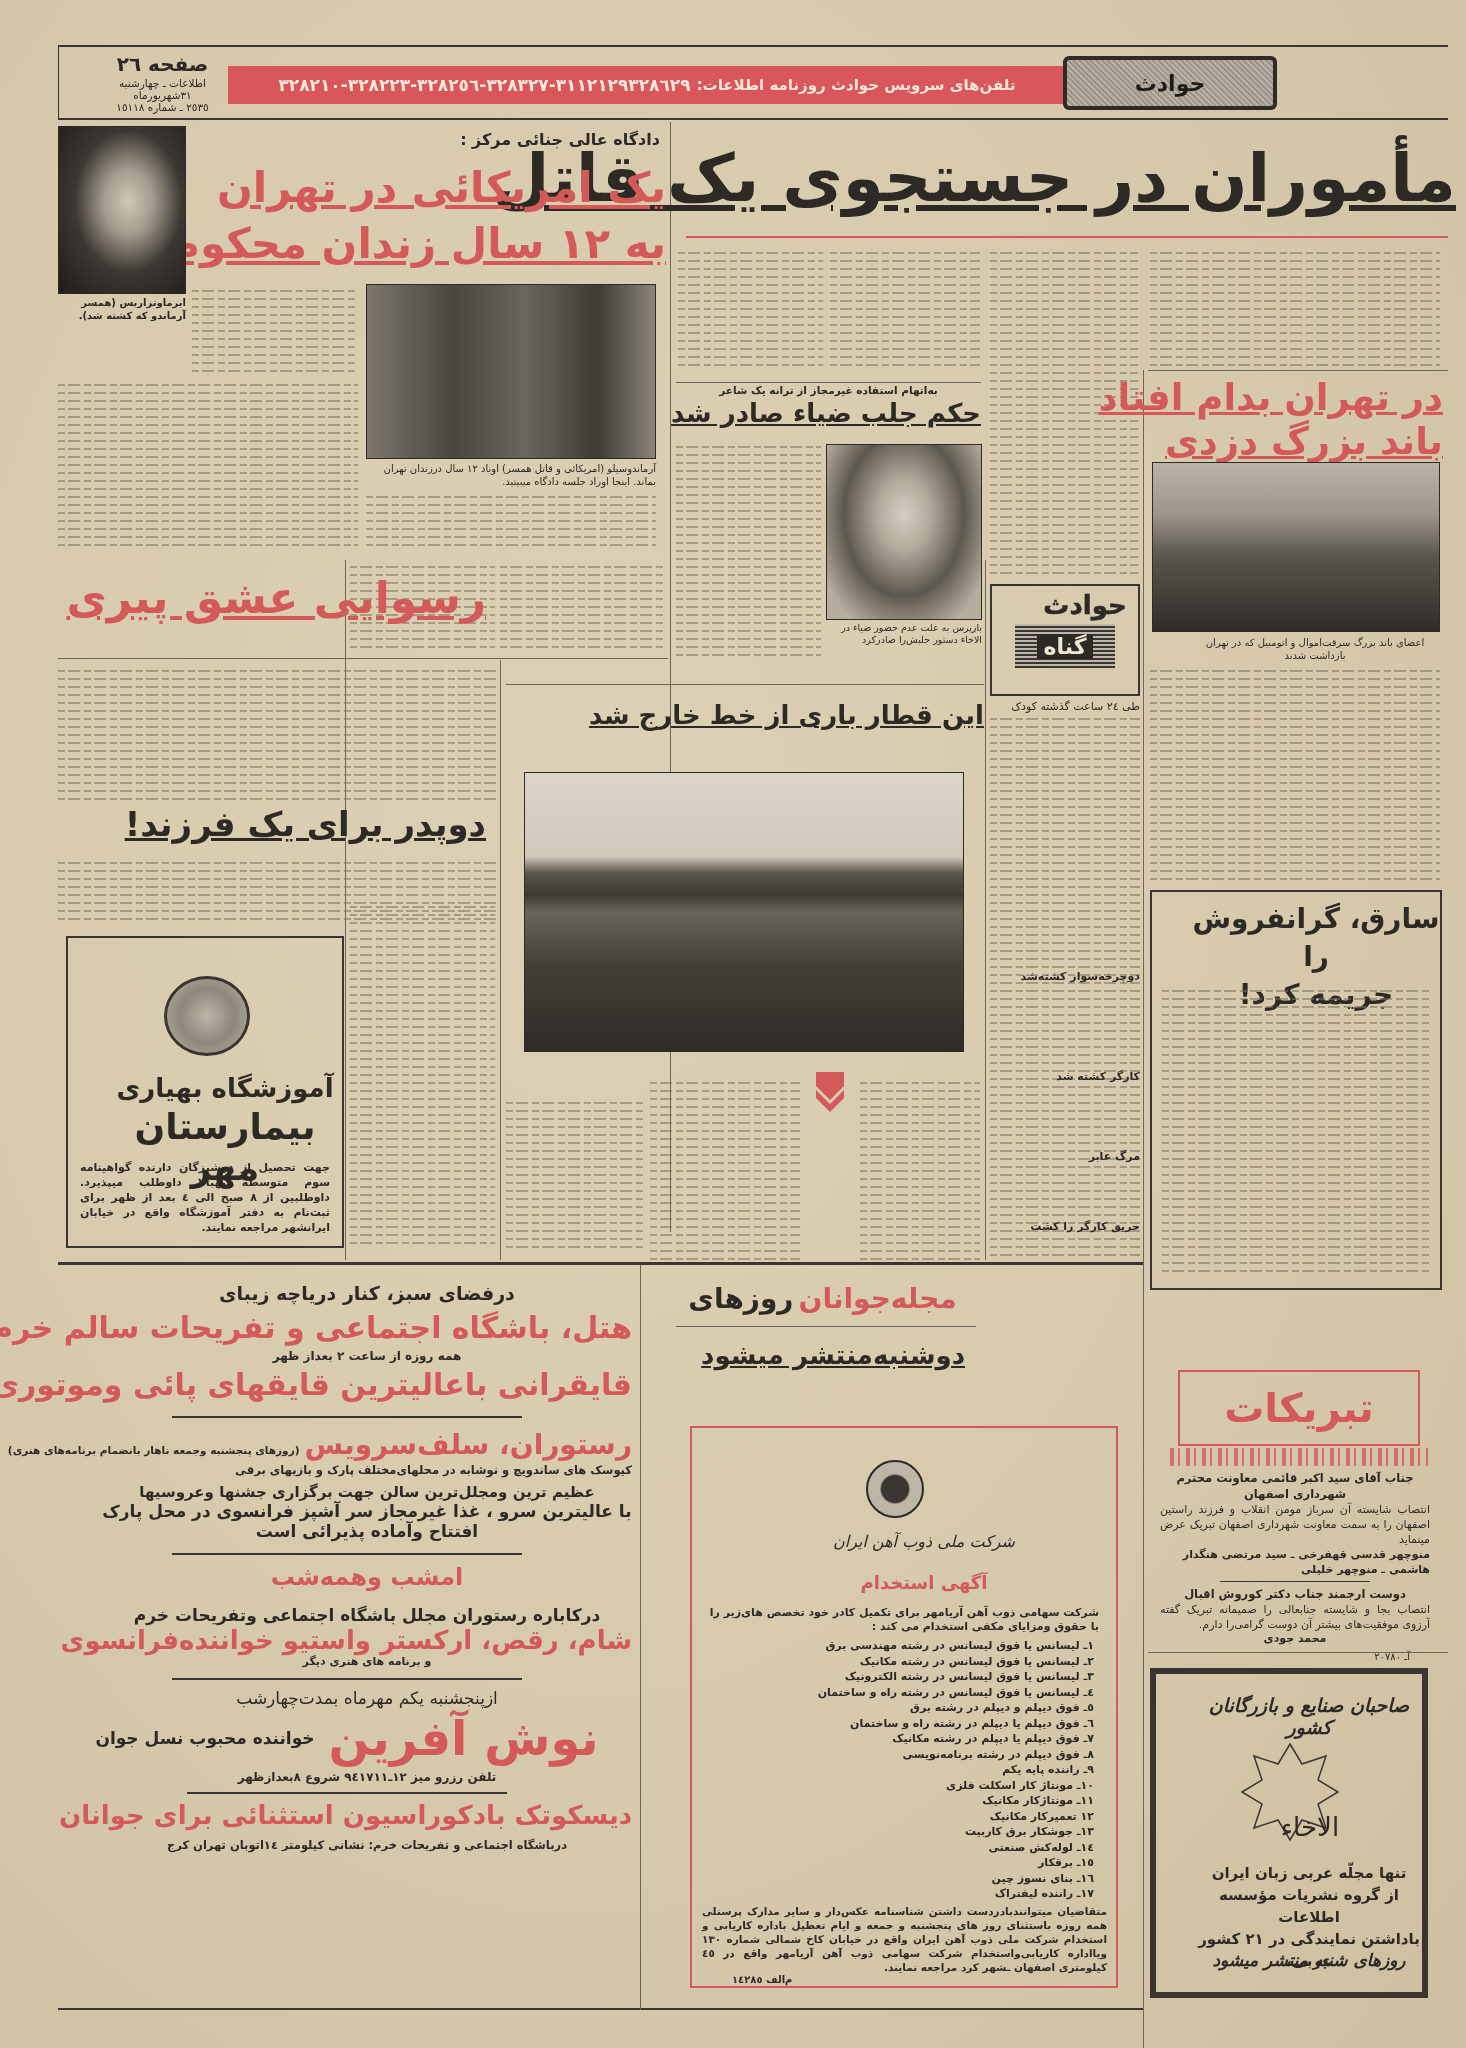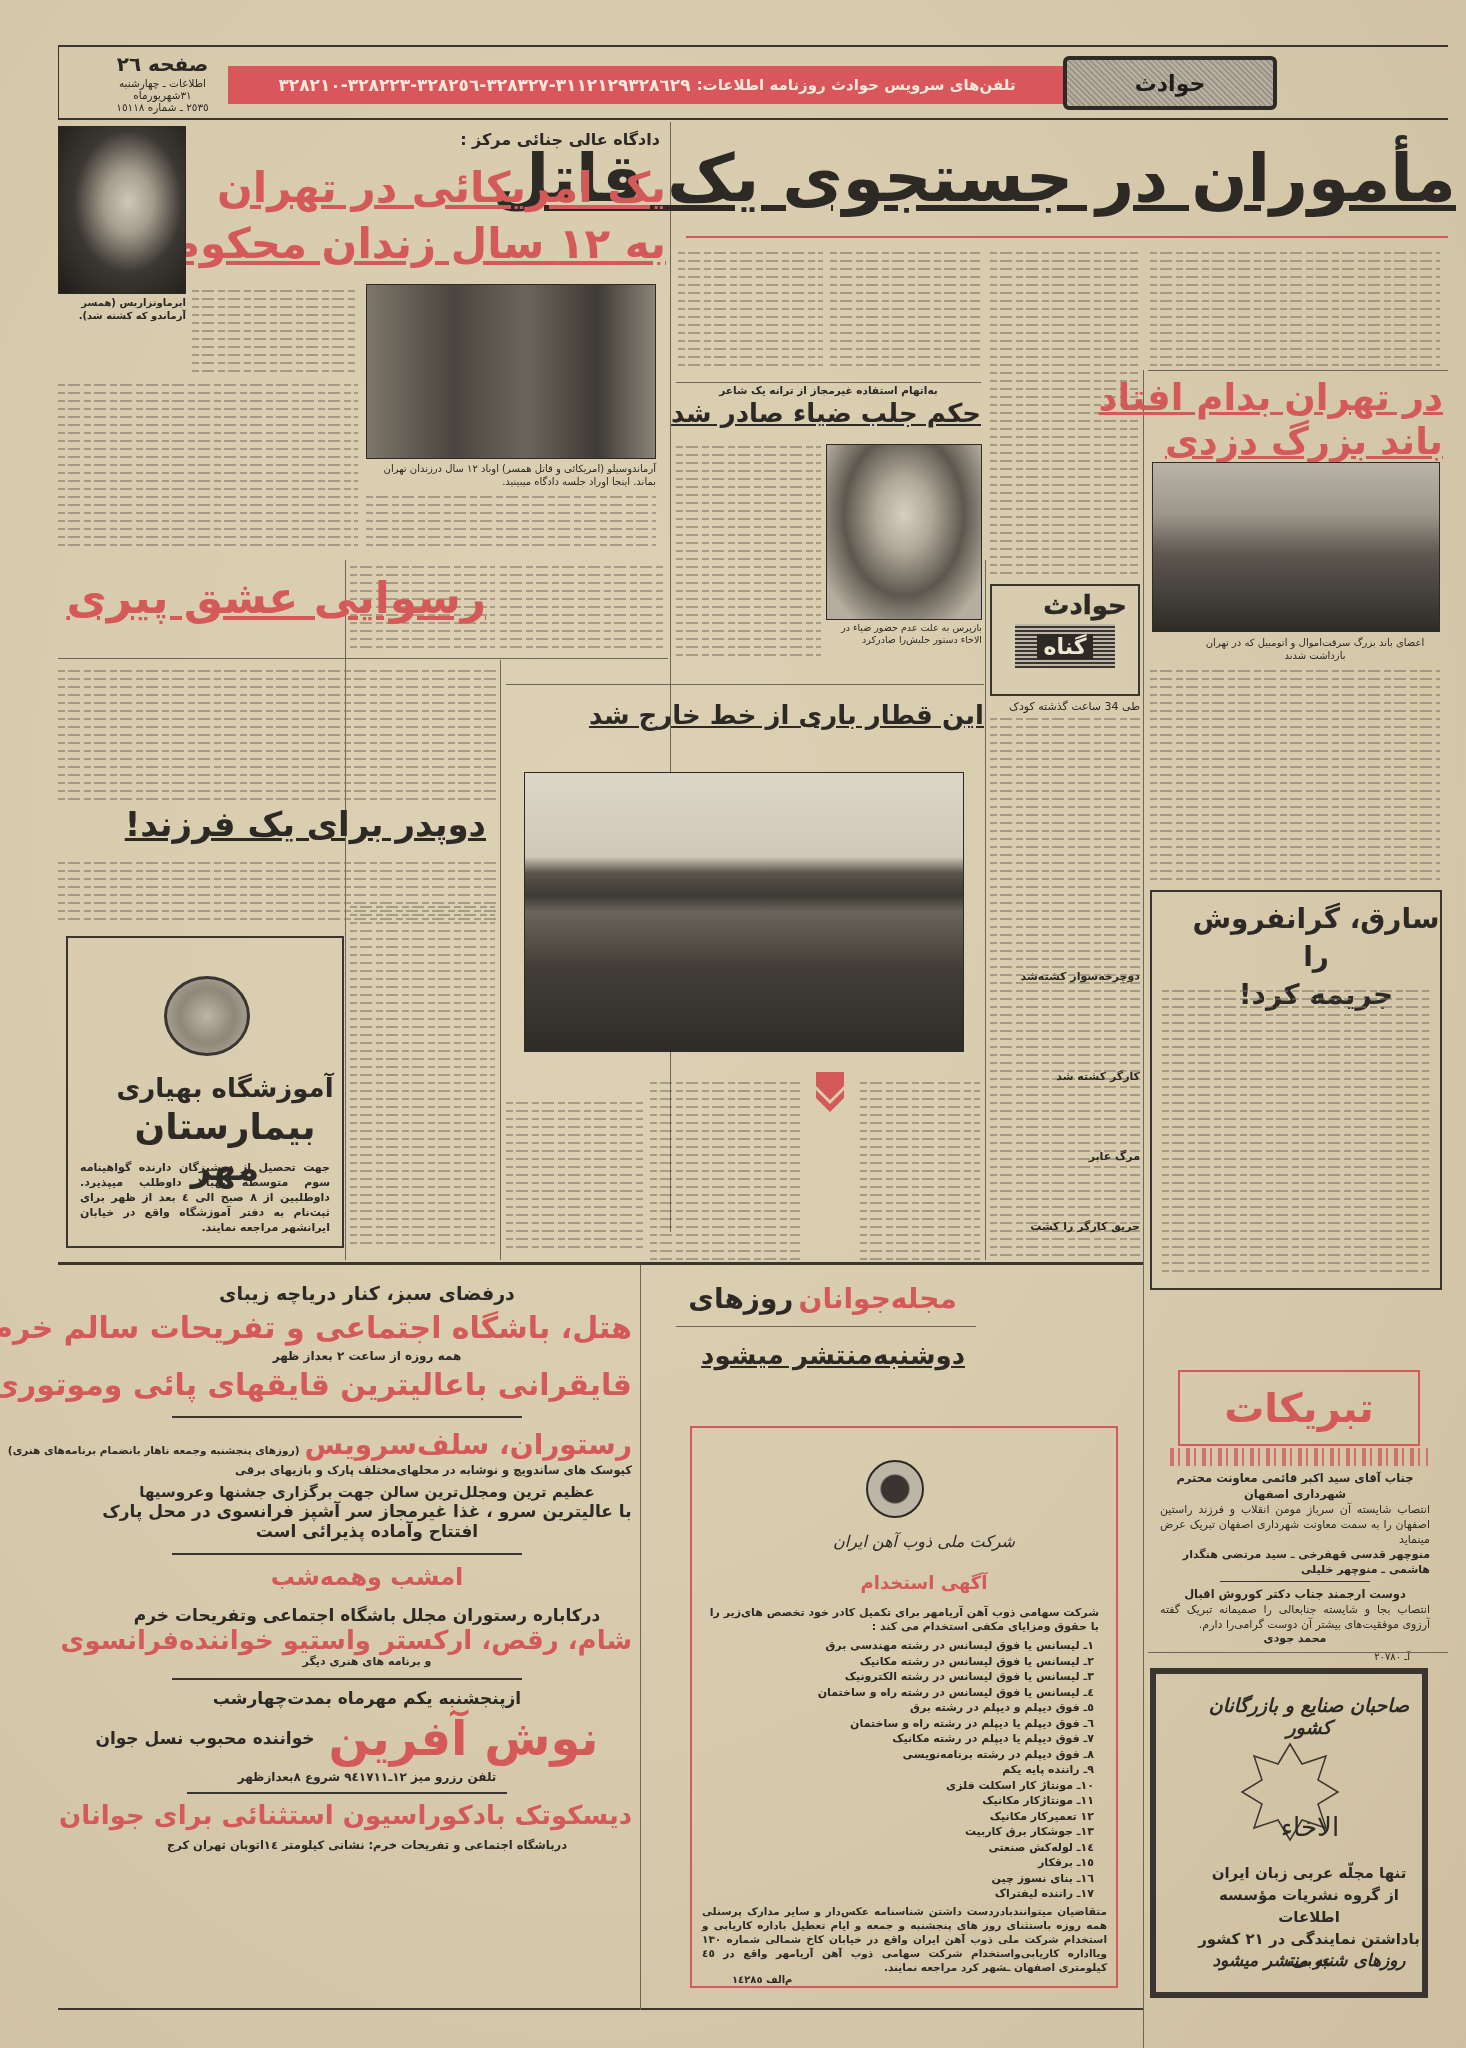--- a/index.html
+++ b/index.html
@@ -368,21 +368,21 @@
       <span></span>
       <span></span>
     </div>
 
   <div class="box" style="left:990px; top:584px; width:150px; height:112px; border-width:2px;">
     <div class="center dark" style="font-size:26px; font-weight:bold; margin-top:4px; -webkit-text-stroke:0.5px #2d2a26;">حوادث</div>
     <div style="margin:4px auto 0; width:100px; height:44px; background: repeating-linear-gradient(0deg, #3a3530 0 2px, #bdb5a5 2px 4px); display:flex; align-items:center; justify-content:center;">
       <span style="font-size:22px; font-weight:bold; color:#efe6d3; background:#2d2a26; padding:0 6px;">گناه</span>
     </div>
   </div>
-  <div class="abs" style="left:990px; top:700px; width:150px; font-size:11px; text-align:right;">طی 34 ساعت گذشته کودک</div>
+  <div class="abs" style="left:990px; top:700px; width:150px; font-size:11px; text-align:right;">طی ٢٤ ساعت گذشته کودک</div>
   <div class="filler" style="left:990px; top:712px; width:150px; height:550px;">
       <span></span>
       <span></span>
       <span></span>
       <span></span>
       <span></span>
       <span></span>
       <span></span>
       <span></span>
       <span></span>
@@ -617,21 +617,21 @@
     <div class="dark" style="font-size:11.5px; font-weight:bold; text-align:right; margin-top:2px;">کیوسک های ساندویچ و نوشابه در محلهای‌مختلف پارک و بازیهای برقی</div>
     <div class="center dark" style="font-size:15px; font-weight:bold; margin-top:6px; white-space:nowrap;">عظیم ترین ومجلل‌ترین سالن جهت  برگزاری جشنها وعروسیها</div>
     <div class="center dark" style="font-size:17px; font-weight:bold; white-space:nowrap;">با عالیترین سرو ، غذا غیرمجاز سر آشپز فرانسوی در محل پارک</div>
     <div class="center dark" style="font-size:17px; font-weight:bold;">افتتاح وآماده پذیرائی است</div>
     <div style="width:350px; height:2px; background:#3a3530; margin:12px auto 8px;"></div>
     <div class="center red" style="font-size:24px; font-weight:bold;">امشب وهمه‌شب</div>
     <div class="center dark" style="font-size:17px; font-weight:bold; margin-top:14px;">درکاباره رستوران مجلل باشگاه اجتماعی وتفریحات خرم</div>
     <div class="center red" style="font-size:26px; font-weight:bold; white-space:nowrap;">شام، رقص، ارکستر واستیو خواننده‌فرانسوی</div>
     <div class="center dark" style="font-size:11px; font-weight:bold;">و برنامه های هنری دیگر</div>
     <div style="width:350px; height:2px; background:#3a3530; margin:10px auto 8px;"></div>
-    <div class="center dark" style="font-size:17px; font-weight:bold;">ازپنجشنبه یکم مهرماه بمدت‌چهارشب</div>
+    <div class="center dark" style="font-size:17px; font-weight:normal;">ازپنجشنبه یکم مهرماه بمدت‌چهارشب</div>
     <div style="display:flex; justify-content:center; align-items:center; gap:14px; margin-top:2px;">
       <span class="red" style="font-size:48px; font-weight:bold;">نوش آفرین</span>
       <span class="dark" style="font-size:17px; font-weight:bold;">خواننده محبوب نسل جوان</span>
     </div>
     <div class="center dark" style="font-size:12px; font-weight:bold; margin-top:4px;">تلفن رزرو میز ١٢ـ٩٤١٧١١ شروع ٨بعدازظهر</div>
     <div style="width:320px; height:2px; background:#3a3530; margin:8px auto 6px;"></div>
     <div class="center red" style="font-size:26px; font-weight:bold; white-space:nowrap;">دیسکوتک بادکوراسیون استثنائی برای جوانان</div>
     <div class="center dark" style="font-size:11.5px; font-weight:bold; margin-top:8px;">درباشگاه اجتماعی و تفریحات خرم: نشانی کیلومتر ١٤اتوبان تهران کرج</div>
   </div>
   <div class="rule-h" style="left:58px; top:2008px; width:1085px; height:2px;"></div>

